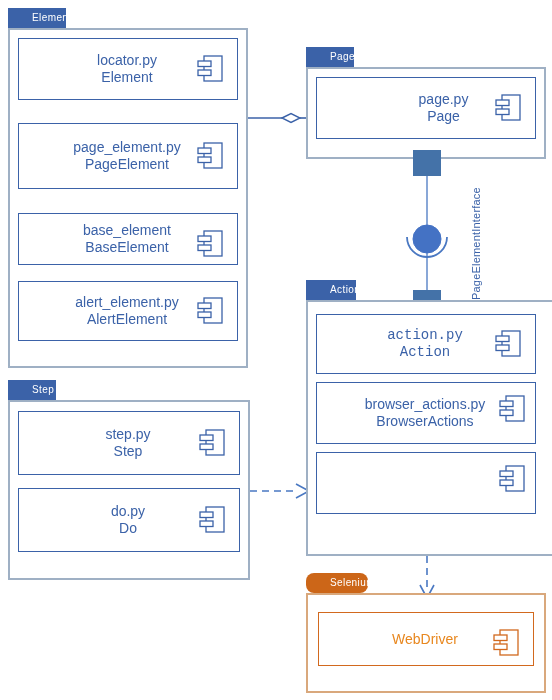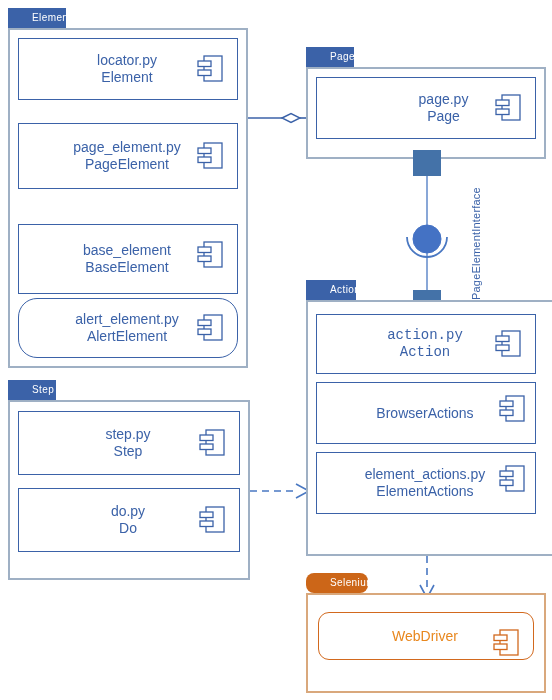--- a/index.html
+++ b/index.html
@@ -145,33 +145,33 @@
     <span class="comp-line">page_element.py</span>
     <span class="comp-line">PageElement</span>
   </div>
   <svg class="comp-icon" style="right:14px; top:18px;" viewBox="0 0 26 28">
     <rect x="7" y="1" width="18" height="25" fill="none" stroke="#3B62A8" stroke-width="1.3"></rect>
     <rect x="1" y="6" width="13" height="5.5" fill="#fff" stroke="#3B62A8" stroke-width="1.3"></rect>
     <rect x="1" y="15" width="13" height="5.5" fill="#fff" stroke="#3B62A8" stroke-width="1.3"></rect>
   </svg>
 </div>
 
-<div class="comp" style="left:18px; top:213px; width:220px; height:70px;margin-top:11px;">
+<div class="comp" style="left:18px; top:213px; width:220px; height:52px;">
   <div class="comp-text">
     <span class="comp-line">base_element</span>
     <span class="comp-line">BaseElement</span>
   </div>
   <svg class="comp-icon" style="right:14px; top:16px;" viewBox="0 0 26 28">
     <rect x="7" y="1" width="18" height="25" fill="none" stroke="#3B62A8" stroke-width="1.3"></rect>
     <rect x="1" y="6" width="13" height="5.5" fill="#fff" stroke="#3B62A8" stroke-width="1.3"></rect>
     <rect x="1" y="15" width="13" height="5.5" fill="#fff" stroke="#3B62A8" stroke-width="1.3"></rect>
   </svg>
 </div>
 
-<div class="comp" style="left:18px; top:298px; width:220px; height:60px;border-radius:19px;">
+<div class="comp" style="left:18px; top:281px; width:220px; height:60px;">
   <div class="comp-text">
     <span class="comp-line">alert_element.py</span>
     <span class="comp-line">AlertElement</span>
   </div>
   <svg class="comp-icon" style="right:14px; top:15px;" viewBox="0 0 26 28">
     <rect x="7" y="1" width="18" height="25" fill="none" stroke="#3B62A8" stroke-width="1.3"></rect>
     <rect x="1" y="6" width="13" height="5.5" fill="#fff" stroke="#3B62A8" stroke-width="1.3"></rect>
     <rect x="1" y="15" width="13" height="5.5" fill="#fff" stroke="#3B62A8" stroke-width="1.3"></rect>
   </svg>
 </div>
@@ -206,34 +206,31 @@
   </div>
   <svg class="comp-icon" style="right:14px; top:15px;" viewBox="0 0 26 28">
     <rect x="7" y="1" width="18" height="25" fill="none" stroke="#3B62A8" stroke-width="1.3"></rect>
     <rect x="1" y="6" width="13" height="5.5" fill="#fff" stroke="#3B62A8" stroke-width="1.3"></rect>
     <rect x="1" y="15" width="13" height="5.5" fill="#fff" stroke="#3B62A8" stroke-width="1.3"></rect>
   </svg>
 </div>
 
 <div class="comp" style="left:316px; top:382px; width:220px; height:62px;">
   <div class="comp-text">
+    <span class="comp-line">browser_actions.py</span>
     <span class="comp-line">BrowserActions</span>
   </div>
   <svg class="comp-icon" style="right:10px; top:12px;" viewBox="0 0 26 28">
     <rect x="7" y="1" width="18" height="25" fill="none" stroke="#3B62A8" stroke-width="1.3"></rect>
     <rect x="1" y="6" width="13" height="5.5" fill="#fff" stroke="#3B62A8" stroke-width="1.3"></rect>
     <rect x="1" y="15" width="13" height="5.5" fill="#fff" stroke="#3B62A8" stroke-width="1.3"></rect>
   </svg>
 </div>
 
 <div class="comp" style="left:316px; top:452px; width:220px; height:62px;">
-  <div class="comp-text">
-    <span class="comp-line">element_actions.py</span>
-    <span class="comp-line">ElementActions</span>
-  </div>
   <svg class="comp-icon" style="right:10px; top:12px;" viewBox="0 0 26 28">
     <rect x="7" y="1" width="18" height="25" fill="none" stroke="#3B62A8" stroke-width="1.3"></rect>
     <rect x="1" y="6" width="13" height="5.5" fill="#fff" stroke="#3B62A8" stroke-width="1.3"></rect>
     <rect x="1" y="15" width="13" height="5.5" fill="#fff" stroke="#3B62A8" stroke-width="1.3"></rect>
   </svg>
 </div>
 
 <div class="pkg-tab" style="left:8px; top:380px; width:40px;">Step</div>
 <div class="pkg" style="left:8px; top:400px; width:242px; height:180px;"></div>
 
@@ -257,21 +254,21 @@
   <svg class="comp-icon" style="right:14px; top:17px;" viewBox="0 0 26 28">
     <rect x="7" y="1" width="18" height="25" fill="none" stroke="#3B62A8" stroke-width="1.3"></rect>
     <rect x="1" y="6" width="13" height="5.5" fill="#fff" stroke="#3B62A8" stroke-width="1.3"></rect>
     <rect x="1" y="15" width="13" height="5.5" fill="#fff" stroke="#3B62A8" stroke-width="1.3"></rect>
   </svg>
 </div>
 
 <div class="pkg-tab orange" style="left:306px; top:573px; width:62px;border-radius:8px;">Selenium</div>
 <div class="pkg orange" style="left:306px; top:593px; width:240px; height:100px;"></div>
 
-<div class="comp orange" style="left:318px; top:612px; width:216px; height:48px;border-radius:11px;">
+<div class="comp orange" style="left:318px; top:612px; width:216px; height:54px;">
   <div class="comp-text">
     <span class="comp-line">WebDriver</span>
   </div>
   <svg class="comp-icon" style="right:14px; top:16px;" viewBox="0 0 26 28">
     <rect x="7" y="1" width="18" height="25" fill="none" stroke="#D2691E" stroke-width="1.3"></rect>
     <rect x="1" y="6" width="13" height="5.5" fill="#fff" stroke="#D2691E" stroke-width="1.3"></rect>
     <rect x="1" y="15" width="13" height="5.5" fill="#fff" stroke="#D2691E" stroke-width="1.3"></rect>
   </svg>
 </div>
 

